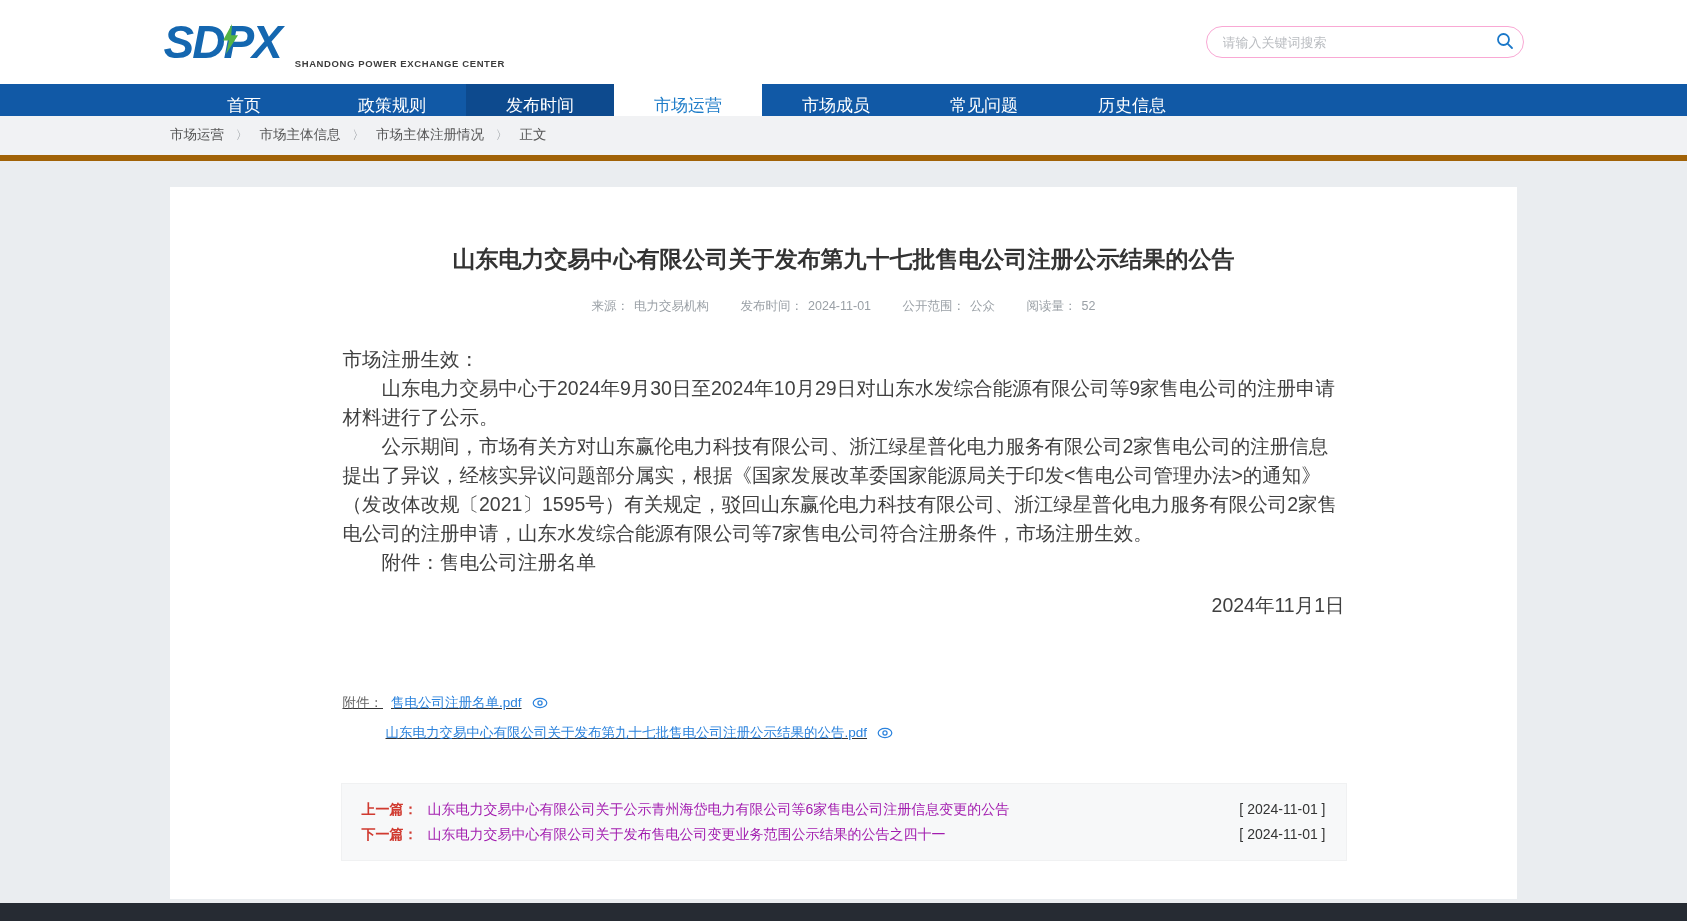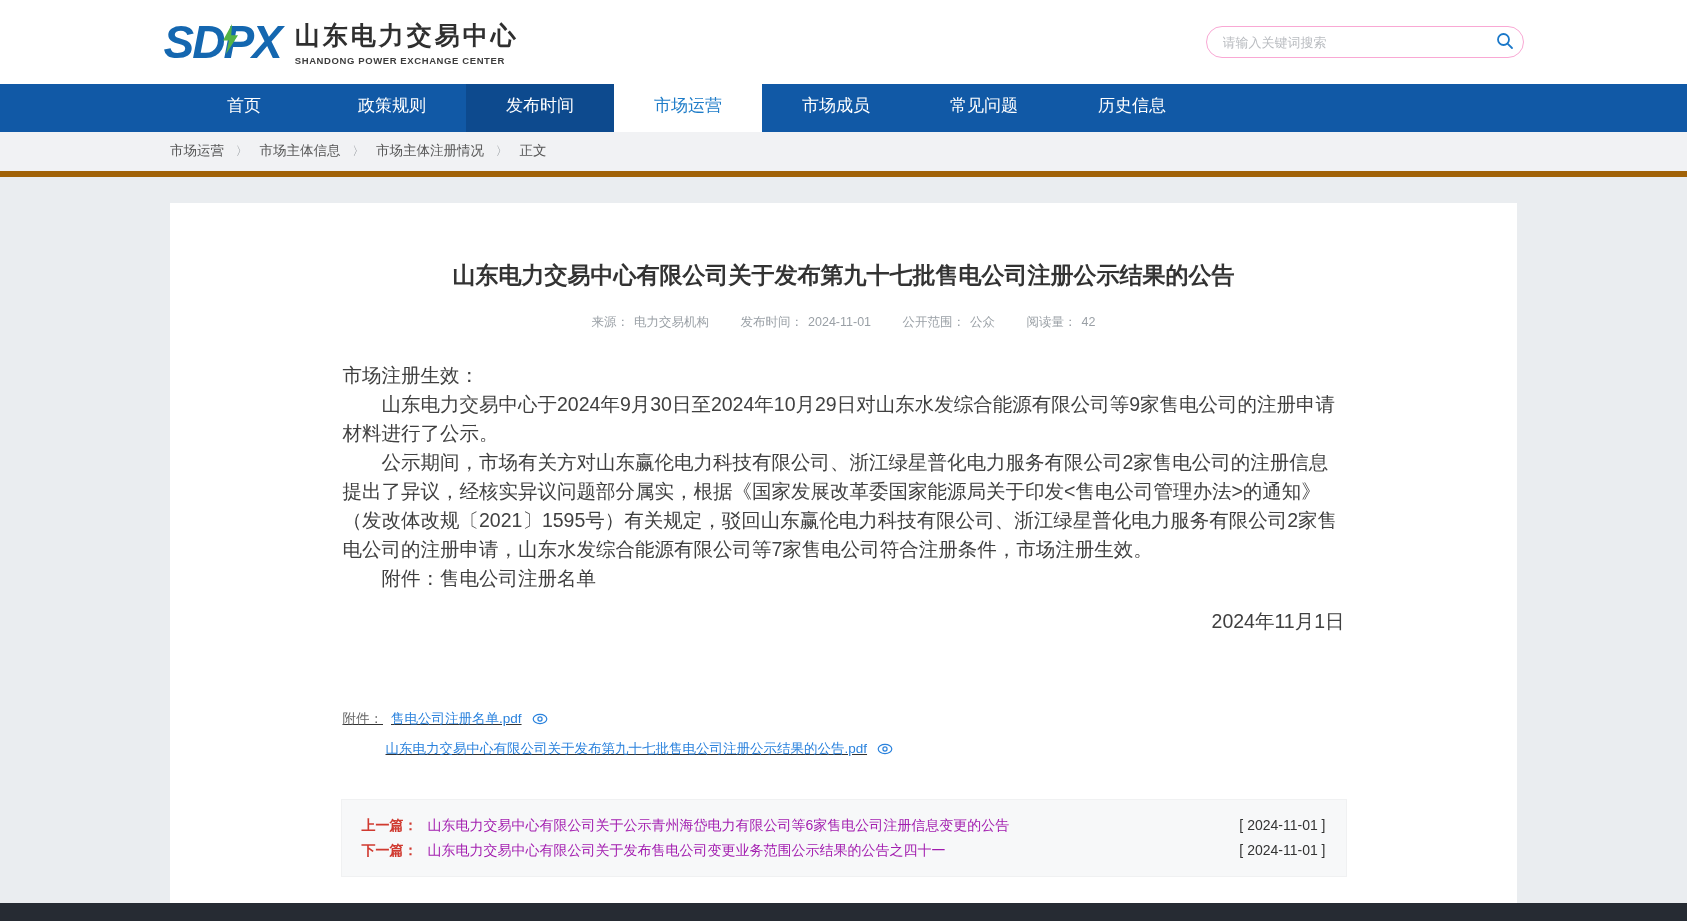--- a/index.html
+++ b/index.html
@@ -6,33 +6,33 @@
   html,body { width:1687px; }
   body {
     font-family:"Liberation Sans","DejaVu Sans",sans-serif;
     background:#eaedf0; color:#333;
   }
   .page { position:relative; width:1687px; height:921px; overflow:hidden; }
 
   
   .header { height:84px; background:#ffffff; }
   .header-inner { width:1360px; margin:0 auto; height:100%; display:flex; align-items:center; justify-content:space-between; }
-  .logo { display:flex; align-items:center; cursor:pointer; }
+  .logo { display:flex; align-items:flex-end; cursor:pointer; }
   .logo-mark { position:relative; margin-right:14px; }
   .sdpx { font-size:46px; font-weight:bold; font-style:italic; color:#1467b0; letter-spacing:-2px; }
   .bolt { position:absolute; left:59px; top:8px; width:15px; height:32px; }
   .logo-cn { font-size:25px; font-weight:bold; color:#2f2f2f; letter-spacing:3px; }
   .logo-en { font-size:9.5px; font-weight:bold; color:#3c3c3c; letter-spacing:0.6px; margin-top:3px; }
   .search { position:relative; width:318px; height:32px; }
   .search-input { width:100%; height:100%; border:1px solid #f9a8d4; border-radius:16px; padding:0 40px 0 16px; font-size:13px; color:#333; outline:none; background:#fff; }
   .search-input::placeholder { color:#b9bcc0; }
   .search-btn { position:absolute; right:4px; top:2px; width:30px; height:28px; border:none; background:transparent; cursor:pointer; }
 
   
-  .nav { height:48px; background:#1159a6; }
+  .nav { height:32px; background:#1159a6; }
   .nav-inner { width:1347px; margin:0 auto; display:flex; height:100%; }
   .nav-item { width:148px; text-align:center; line-height:44px; font-size:17px; color:#ffffff; cursor:pointer; }
   .nav-item.dark { background:#0d4a8e; }
   .nav-item.active { background:#ffffff; color:#1e7cc8; }
 
   
   .crumb-bar { background:#f1f2f4; border-bottom:6px solid #a16207; }
   .crumb-inner { width:1347px; margin:0 auto; padding:10px 0 11px; font-size:13.5px; color:#555; }
   .crumb-link { cursor:pointer; }
   .crumb-sep { color:#8a8f94; margin:0 8px; font-size:12px; }
@@ -71,21 +71,20 @@
   <header class="header">
     <div class="header-inner">
       <div class="logo">
         <div class="logo-mark">
           <span class="sdpx">SDPX</span>
           <svg class="bolt" viewBox="0 0 10 20">
             <polygon points="6,0 0,11 4,11 2,20 10,7.5 5.5,7.5" fill="#54b345"></polygon>
           </svg>
         </div>
         <div class="logo-names">
-          <div class="logo-cn">山东电力交易中心</div>
           <div class="logo-en">SHANDONG POWER EXCHANGE CENTER</div>
         </div>
       </div>
       <div class="search">
         <input class="search-input" type="text" placeholder="请输入关键词搜索" style="">
         <button class="search-btn">
           <svg width="18" height="18" viewBox="0 0 18 18">
             <circle cx="7.5" cy="7.5" r="5.5" fill="none" stroke="#1a78c9" stroke-width="1.8"></circle>
             <line x1="11.8" y1="11.8" x2="16" y2="16" stroke="#1a78c9" stroke-width="1.8" stroke-linecap="round"></line>
           </svg>
@@ -118,21 +117,21 @@
     </div>
   </div>
 
   <main class="card">
     <h1 class="title">山东电力交易中心有限公司关于发布第九十七批售电公司注册公示结果的公告</h1>
 
     <div class="meta">
       <span class="meta-item"><span class="m-label">来源：</span><span>电力交易机构</span></span>
       <span class="meta-item"><span class="m-label">发布时间：</span><span>2024-11-01</span></span>
       <span class="meta-item"><span class="m-label">公开范围：</span><span>公众</span></span>
-      <span class="meta-item"><span class="m-label">阅读量：</span><span>42</span></span>
+      <span class="meta-item"><span class="m-label">阅读量：</span><span>52</span></span>
     </div>
 
     <div class="body">
       <p>市场注册生效：</p>
       <p class="indent">山东电力交易中心于2024年9月30日至2024年10月29日对山东水发综合能源有限公司等9家售电公司的注册申请材料进行了公示。</p>
       <p class="indent">公示期间，市场有关方对山东赢伦电力科技有限公司、浙江绿星普化电力服务有限公司2家售电公司的注册信息提出了异议，经核实异议问题部分属实，根据《国家发展改革委国家能源局关于印发&lt;售电公司管理办法&gt;的通知》（发改体改规〔2021〕1595号）有关规定，驳回山东赢伦电力科技有限公司、浙江绿星普化电力服务有限公司2家售电公司的注册申请，山东水发综合能源有限公司等7家售电公司符合注册条件，市场注册生效。</p>
       <p class="indent">附件：售电公司注册名单</p>
       <p class="sig-date">2024年11月1日</p>
     </div>
 

